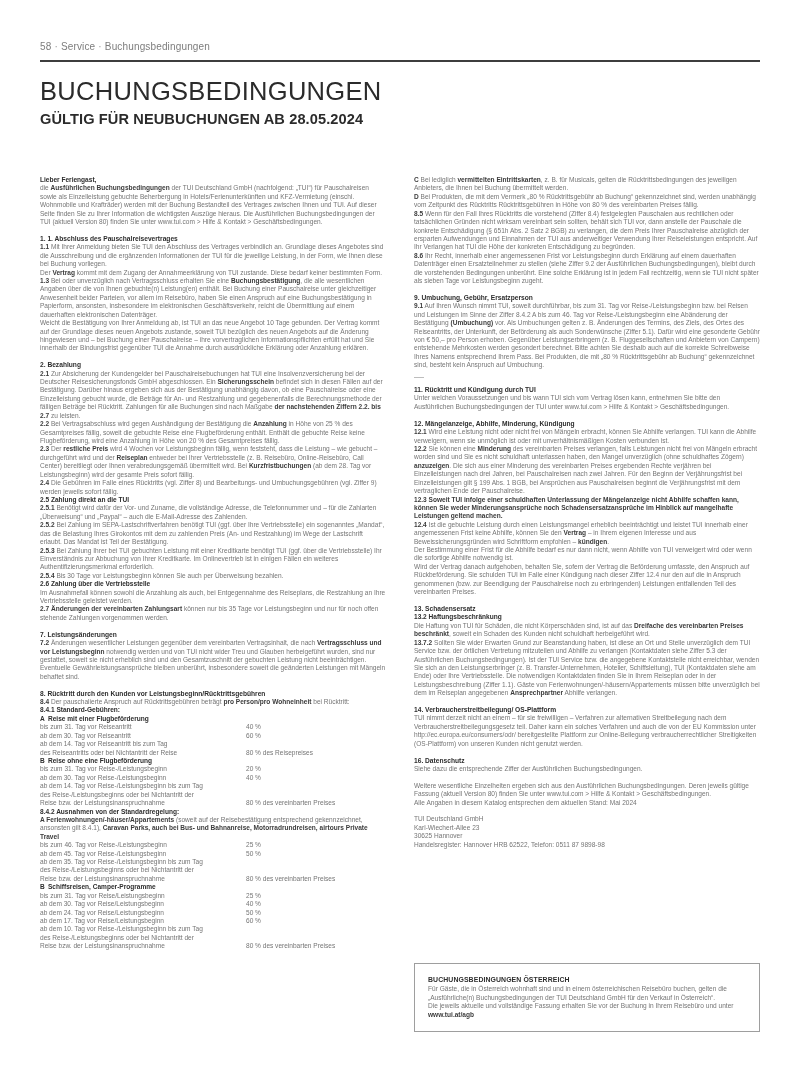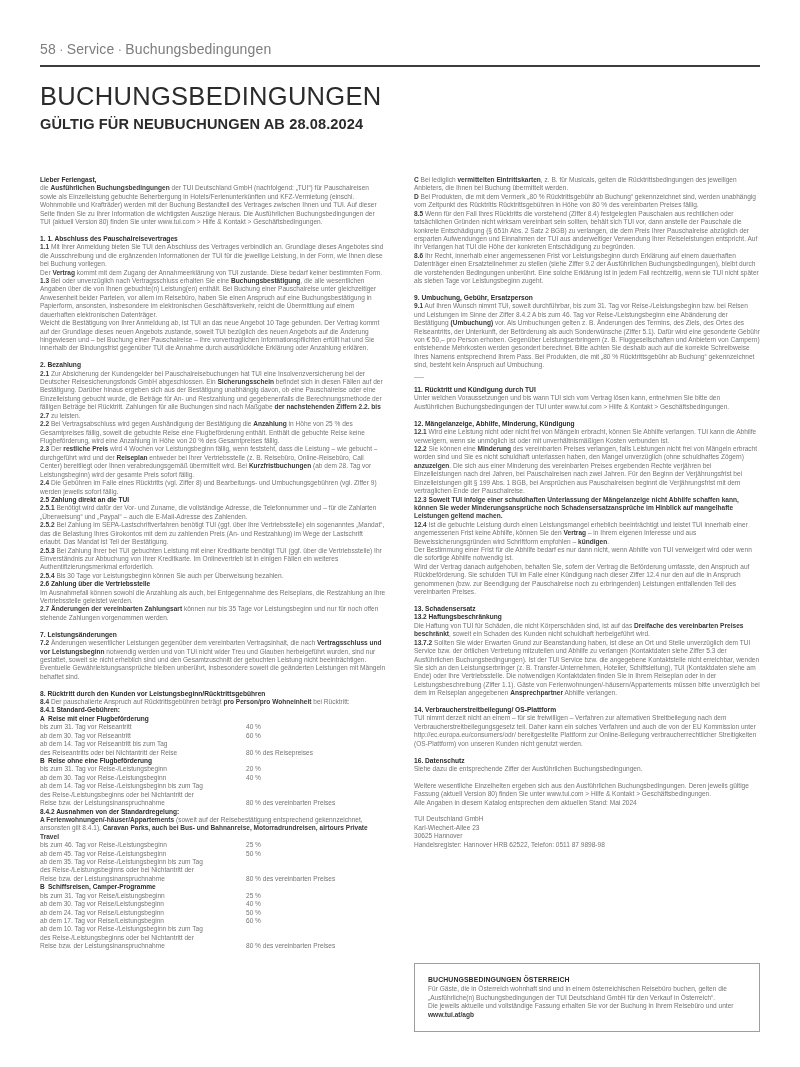--- a/index.html
+++ b/index.html
@@ -19,21 +19,21 @@
   .page {
     position: relative;
     width: 800px;
     height: 1067px;
     box-sizing: border-box;
     padding: 0 40px;
   }
 
   
   .breadcrumb {
-    font-size: 14px;
+    font-size: 10px;
     color: #7d7d7d;
     letter-spacing: 0.15px;
     padding-top: 41px;
     line-height: 1.2;
   }
   .breadcrumb .sep {
     padding: 0 3px;
     color: #9a9a9a;
   }
   .header-rule {
@@ -153,21 +153,21 @@
 </head>
 <body>
 
 <div class="page">
 
   <div class="breadcrumb">
     <span>58</span><span class="sep">·</span><span>Service</span><span class="sep">·</span><span>Buchungsbedingungen</span>
   </div>
   <div class="header-rule"></div>
   <h1 class="doc-title">BUCHUNGSBEDINGUNGEN</h1>
-  <h2 class="doc-subtitle">GÜLTIG FÜR NEUBUCHUNGEN AB 28.08.2024</h2>
+  <h2 class="doc-subtitle">GÜLTIG FÜR NEUBUCHUNGEN AB 28.05.2024</h2>
 
   <div class="columns">
 
     <div class="col">
       <p class="h-sub">Lieber Feriengast,</p>
       <p class="blk">die <b>Ausführlichen Buchungsbedingungen</b> der TUI Deutschland GmbH (nachfolgend: „TUI“) für Pauschalreisen sowie als Einzelleistung gebuchte Beherbergung in Hotels/Ferienunterkünften und KFZ-Vermietung (einschl. Wohnmobile und Krafträder) werden mit der Buchung Bestandteil des Vertrages zwischen Ihnen und TUI. Auf dieser Seite finden Sie zu Ihrer Information die wichtigsten Auszüge hieraus. Die Ausführlichen Buchungsbedingungen der TUI (aktuell Version 80) finden Sie unter www.tui.com &gt; Hilfe &amp; Kontakt &gt; Geschäftsbedingungen.</p>
       <div class="gap"></div>
       <p class="h-sec">1. 1. Abschluss des Pauschalreisevertrages</p>
       <p class="blk"><span class="num">1.1</span> Mit Ihrer Anmeldung bieten Sie TUI den Abschluss des Vertrages verbindlich an. Grundlage dieses Angebotes sind die Ausschreibung und die ergänzenden Informationen der TUI für die jeweilige Leistung, in der Form, wie Ihnen diese bei Buchung vorliegen.</p>
       <p class="blk">Der <b>Vertrag</b> kommt mit dem Zugang der Annahmeerklärung von TUI zustande. Diese bedarf keiner bestimmten Form.</p>

